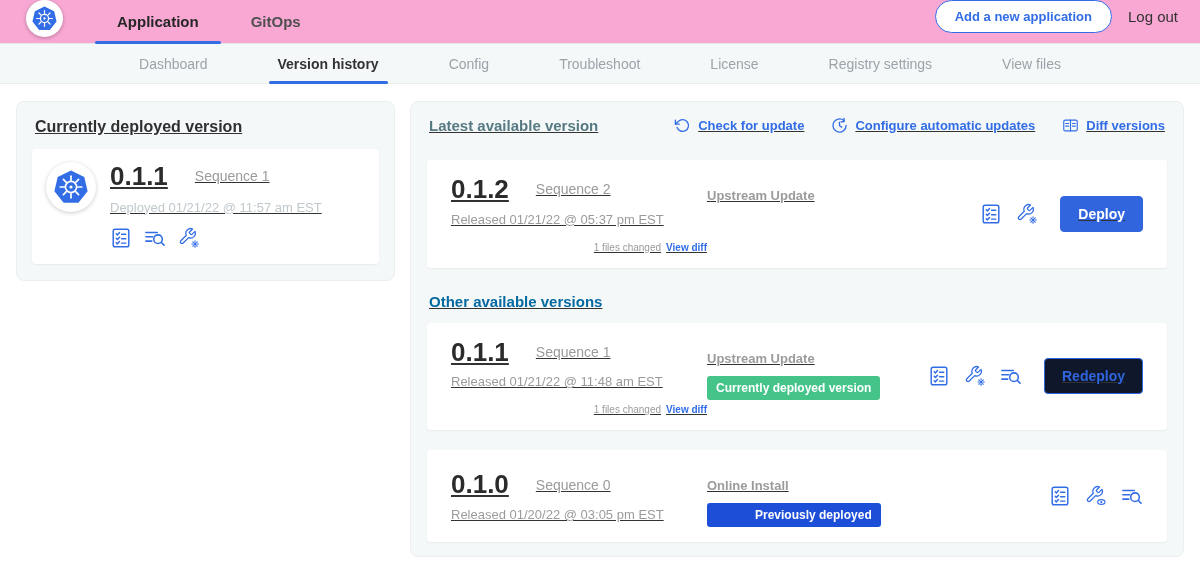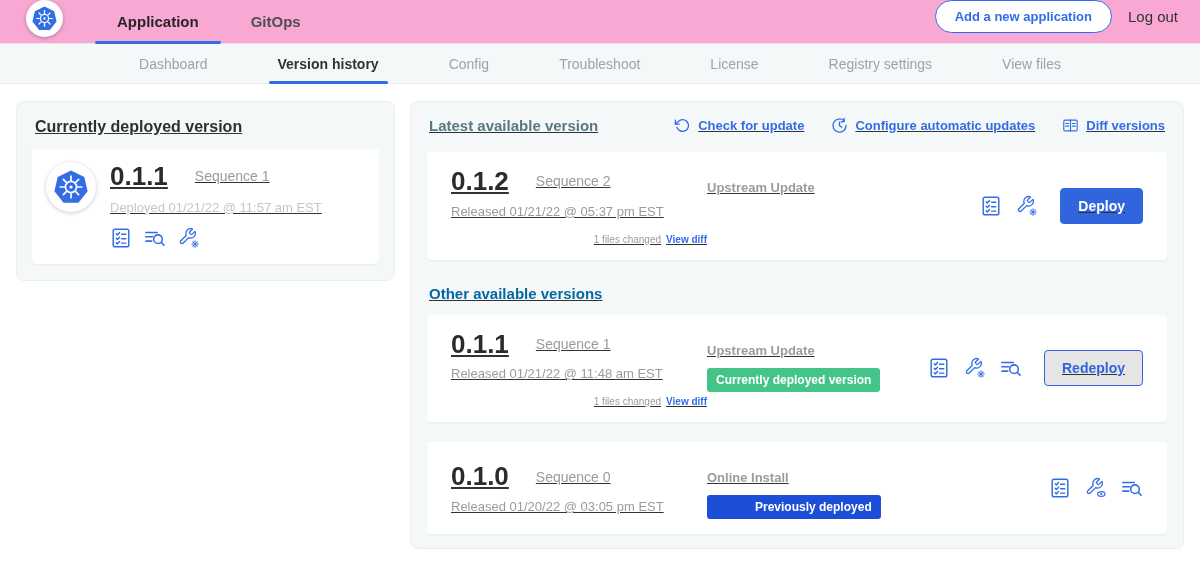--- a/index.html
+++ b/index.html
@@ -47,40 +47,40 @@
   .app-logo-circle { width:50px; height:50px; border-radius:50%; background:#fff; box-shadow:0 1px 4px rgba(0,0,0,.2); display:flex; align-items:center; justify-content:center; flex:none; }
   .version-line { display:flex; align-items:center; gap:27px; }
   .version-num { font-size:26px; font-weight:700; color:#2b2b2b; line-height:1.1; }
   .seq { font-size:14px; color:#9b9b9b; }
   .deployed-date { font-size:13px; color:#c0c8cc; margin-top:9px; }
   .icon-row { margin-top:12px; display:flex; gap:12px; color:#326de6; }
   .icon-btn { width:22px; height:22px; cursor:pointer; color:#326de6; }
 
   
   .versions-panel { flex:1; padding:13px 16px 14px; }
-  .panel-head { display:flex; justify-content:space-between; align-items:flex-start; margin:2px 2px 18px 2px; }
+  .panel-head { display:flex; justify-content:space-between; align-items:flex-start; margin:2px 2px 26px 2px; }
   .panel-title { font-size:15px; font-weight:600; color:#577981; }
   .head-links { display:flex; gap:27px; align-items:center; }
   .head-link { display:flex; align-items:center; gap:7px; color:#326de6; font-size:13px; font-weight:700; cursor:pointer; }
   .head-link svg { width:17px; height:17px; }
 
   .version-card { background:#fff; border-radius:4px; box-shadow:0 1px 2px rgba(0,0,0,.06); padding:15px 24px; display:flex; align-items:center; }
   .card-left { width:256px; flex:none; }
   .released { font-size:13px; color:#9b9b9b; margin-top:8px; }
   .files-line { font-size:10px; color:#9b9b9b; margin-top:15px;text-align:right; }
   .view-diff { color:#326de6; font-weight:700; margin-left:5px; cursor:pointer; }
   .card-mid { flex:1; align-self:flex-start; padding-top:13px; }
   .source-label { font-size:13px; font-weight:600; color:#9b9b9b; }
   .badge { display:inline-block; margin-top:10px; font-size:12px; font-weight:700; color:#fff; padding:5px 9px; border-radius:3px; }
   .badge.green { background:#44c489; }
   .badge.gray  { background:#1d4ed8;padding-left:48px; }
   .card-right { display:flex; align-items:center; gap:14px; margin-left:auto; color:#326de6; }
   .btn { font-family:"Liberation Sans",sans-serif; font-size:14px; font-weight:700; padding:9px 17px; border-radius:4px; cursor:pointer; margin-left:8px; }
   .btn.primary { background:#3065dd; border:1px solid #3065dd; color:#fff; }
-  .btn.outline { background:#e5e5e5; border:1px solid #3065dd; color:#3065dd; }
+  .btn.outline { background:#0f172a; border:1px solid #3065dd; color:#3065dd; }
   .other-title { font-size:15px; font-weight:600; color:#0369a1; margin:25px 2px 13px 2px; }
   .card-gap { margin-top:20px; }
 </style>
 </head>
 <body>
 
 <svg width="0" height="0" style="position:absolute">
   <defs>
     <symbol id="sym-k8s" viewBox="0 0 40 40">
       <polygon points="20,3.5 33.3,9.9 36.6,24.3 27.4,35.8 12.6,35.8 3.4,24.3 6.7,9.9" fill="#326de6"></polygon>

